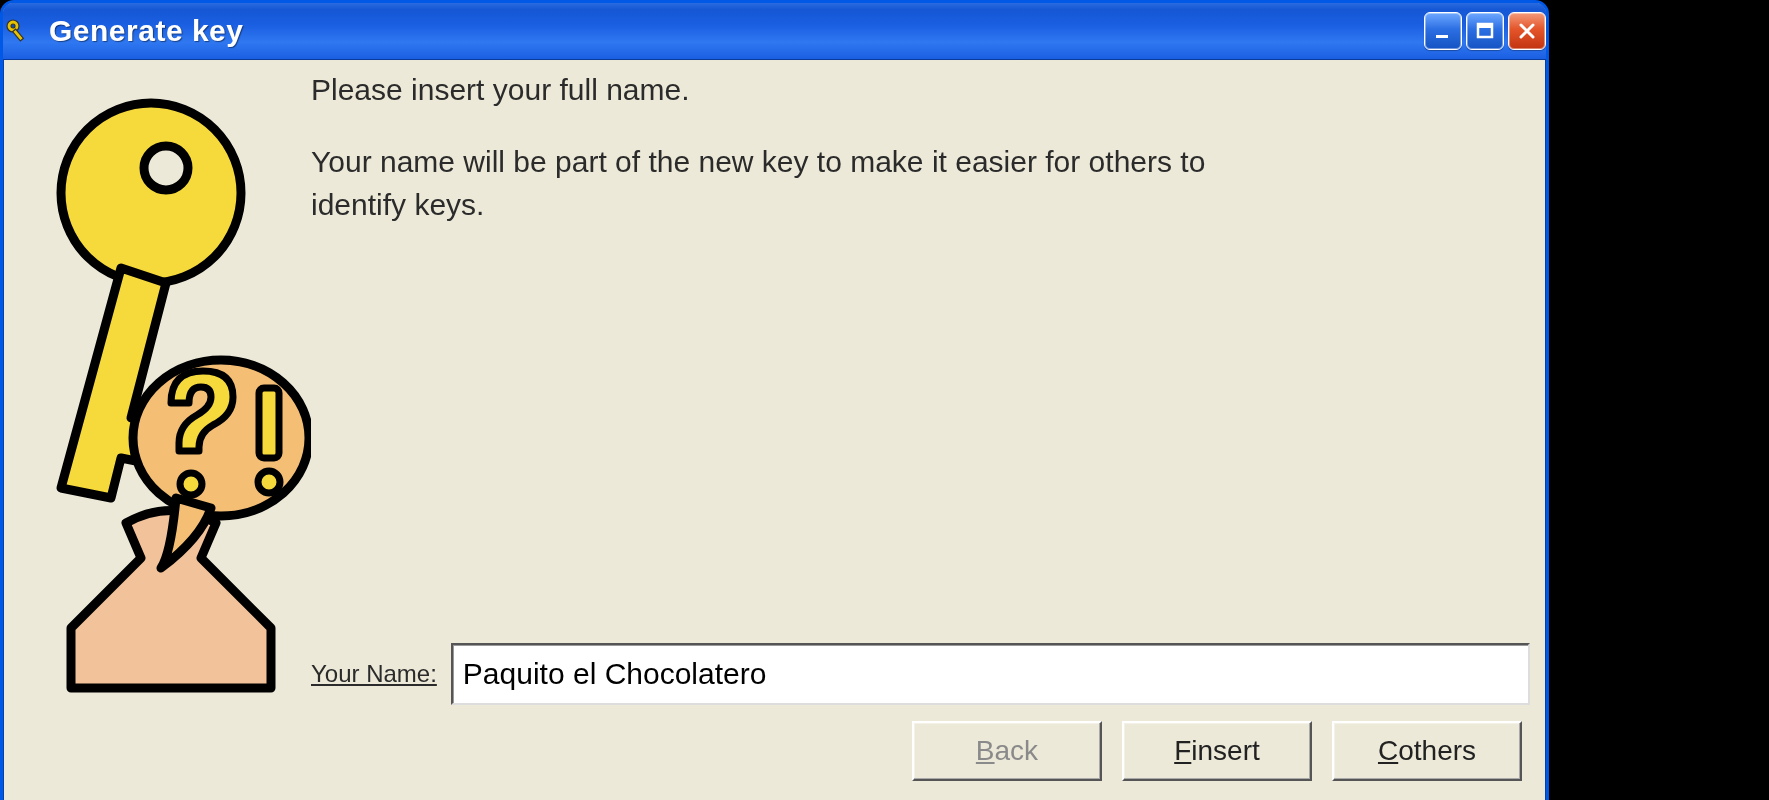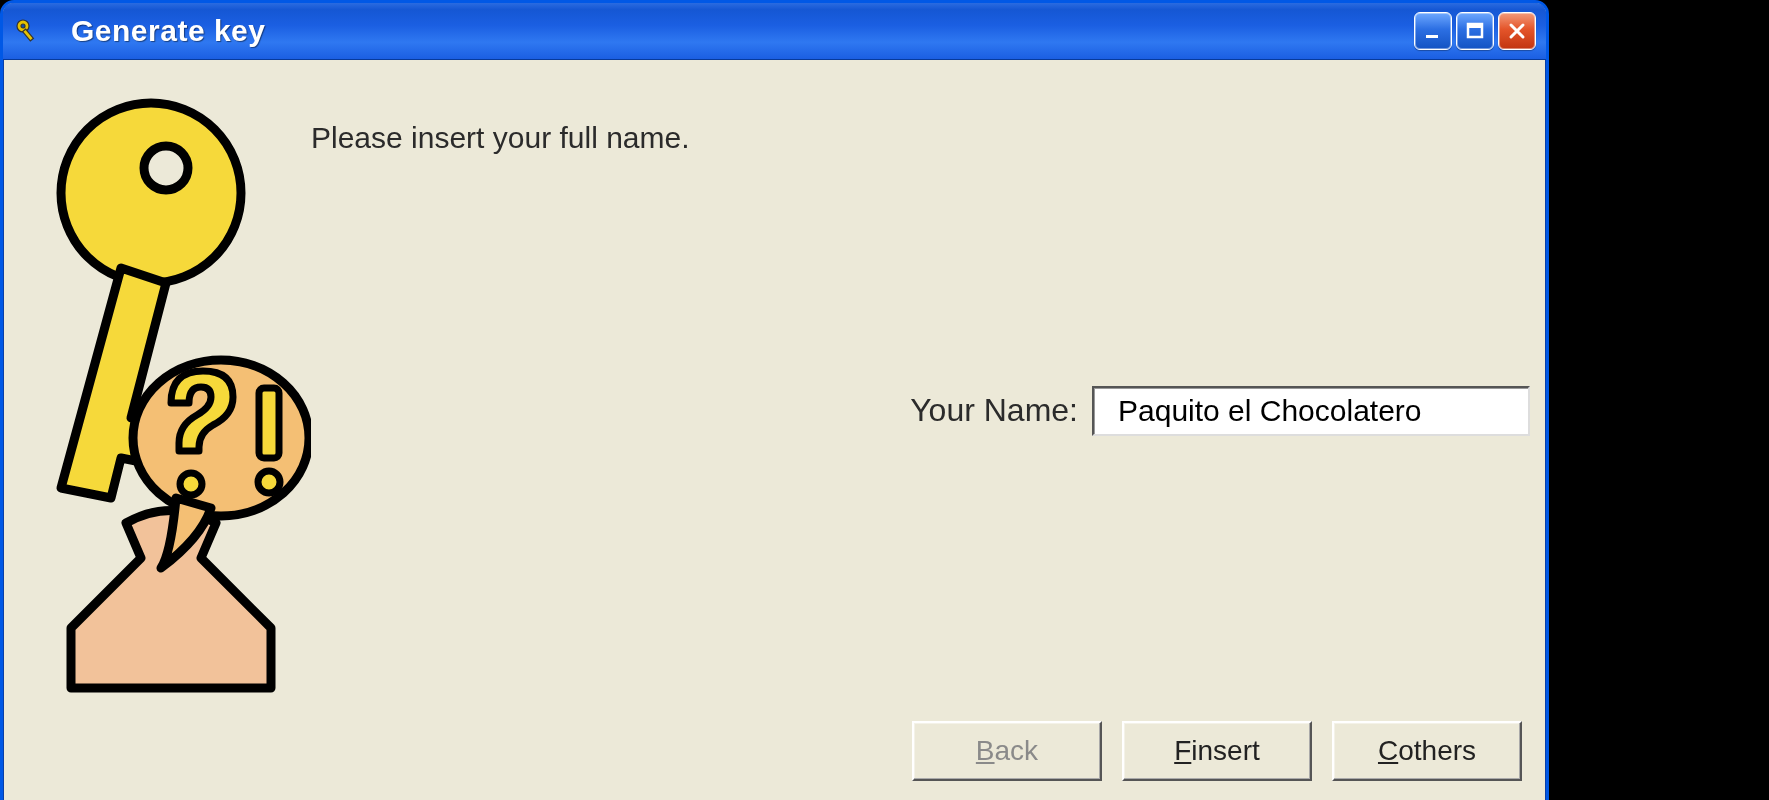--- a/index.html
+++ b/index.html
@@ -25,29 +25,29 @@
     display: flex;
     flex-direction: column;
     overflow: hidden;
   }
 
   .titlebar {
     height: 56px;
     flex: 0 0 56px;
     display: flex;
     align-items: center;
-    padding: 0 10px;
+    padding: 0 0;
     background: linear-gradient(to bottom,
        #2A6BE0 0%,
        #1557D4 12%,
        #1B5FE2 40%,
        #2F78F1 70%,
        #1B5FE2 100%);
     border-bottom: 1px solid #073A9B;
-    gap: 28px;
+    gap: 16px;
   }
   .titlebar .title-text {
     color: #fff;
     font-size: 30px;
     font-weight: 700;
     letter-spacing: 0.5px;
     text-shadow: 1px 1px 1px rgba(0,0,0,.45);
     flex: 1 1 auto;
     white-space: nowrap;
   }
@@ -99,52 +99,52 @@
     flex: 0 0 300px;
     position: relative;
     display: flex;
     align-items: flex-start;
     justify-content: center;
   }
 
   .content {
     flex: 1 1 auto;
     display: flex;
-    flex-direction: row;
-    margin-top: 48px;
+    flex-direction: column;
   }
 
   .content p {
     margin: 0 0 28px 0;
     font-size: 30px;
     color: #2b2b2b;
     line-height: 1.45;
     max-width: 960px;
   }
 
   .spacer { flex: 1 1 auto; }
 
   .field-row {
     display: flex;
     align-items: center;
     gap: 14px;
     margin-bottom: 90px;
   }
   .field-label {
-    font-size: 32px;
+    font-size: 24px;
     color: #2b2b2b;
     white-space: nowrap;
+    text-decoration: underline;
   }
   .field-input {
     flex: 1 1 auto;
-    height: 50px;
+    height: 62px;
     font-size: 30px;
     font-family: inherit;
     color: #000;
-    padding: 2px 24px;
+    padding: 2px 10px;
     border: 2px solid #777;
     border-top-color: #555;
     border-left-color: #555;
     border-bottom-color: #ddd;
     border-right-color: #ddd;
     background: #fff;
     box-shadow: inset 1px 1px 0 #999;
     box-sizing: border-box;
   }
 
@@ -243,20 +243,21 @@
           <path d="M160 335 q0 -32 32 -32 q30 0 30 26 q0 18 -20 28 q-14 8 -14 22 l0 4 l-20 0 l0 -8 q0 -18 18 -28 q14 -8 14 -18 q0 -10 -10 -10 q-12 0 -12 16 Z"></path>
           <circle cx="180" cy="416" r="11"></circle>
           <rect x="248" y="320" width="20" height="70" rx="5"></rect>
           <circle cx="258" cy="414" r="11"></circle>
         </g>
       </svg>
     </div>
 
     <div class="content">
       <p>Please insert your full name.</p>
+      <p>Your name will be part of the new key to make it easier for others to identify keys.</p>
 
       <div class="spacer"></div>
 
       <div class="field-row">
         <span class="field-label">Your Name:</span>
         <input class="field-input" type="text" value="Paquito el Chocolatero" style="">
       </div>
     </div>
 
     <div class="button-row">

